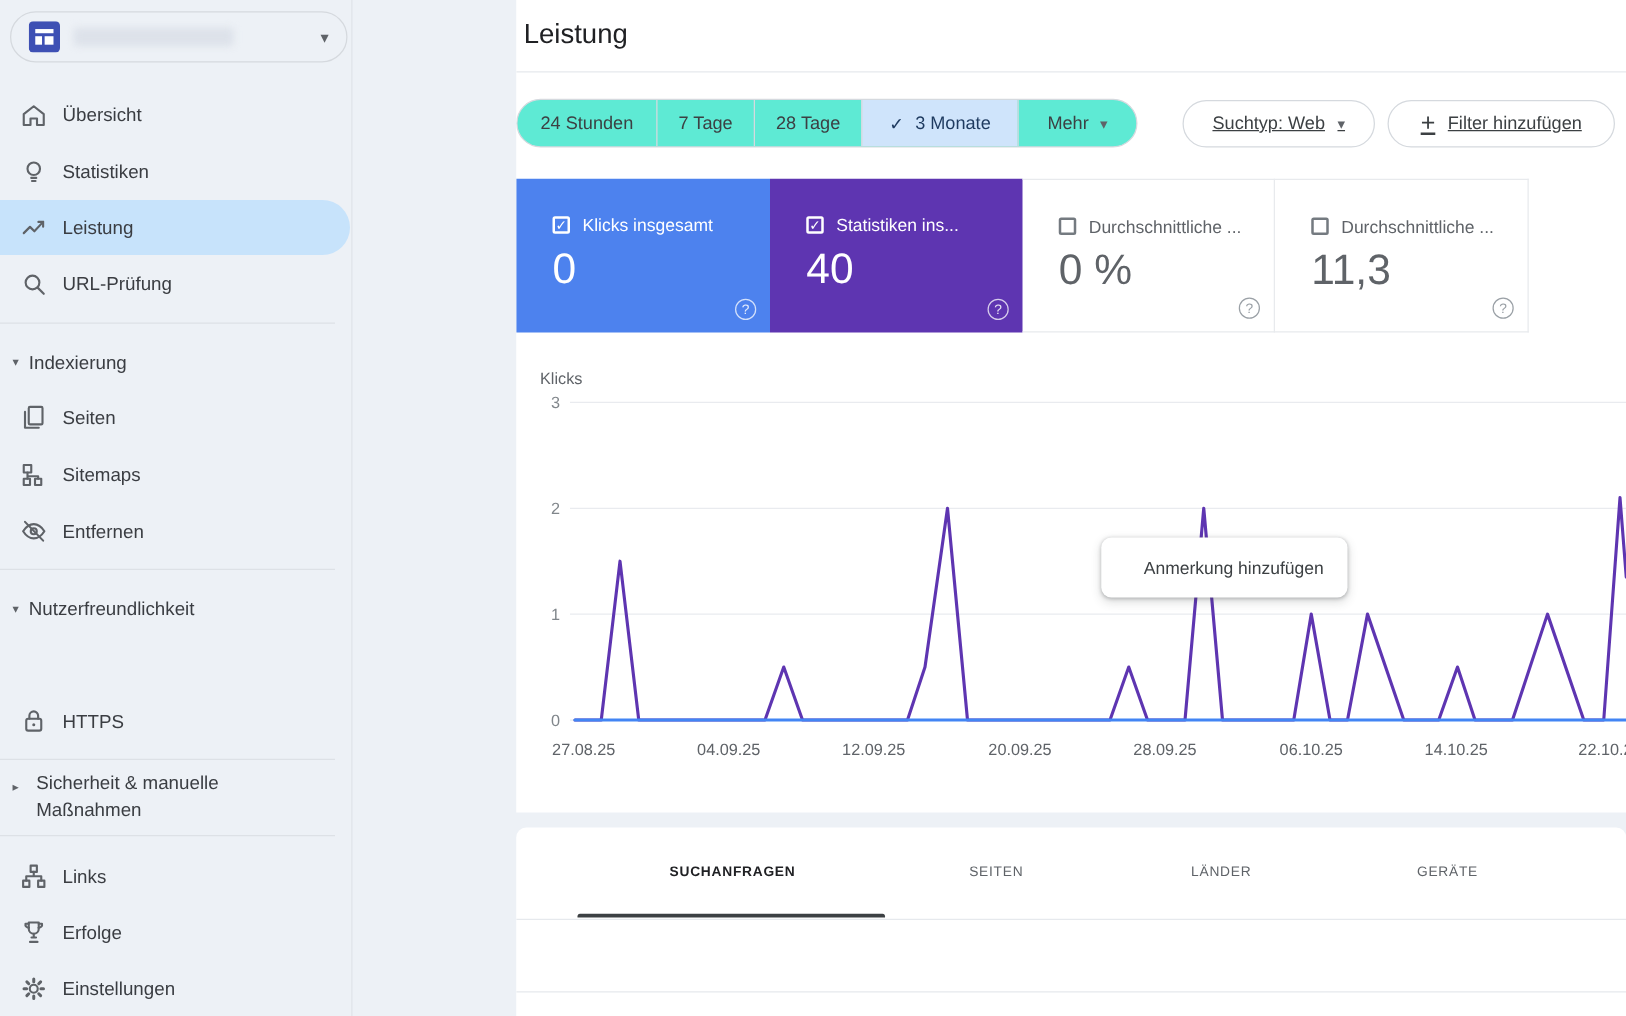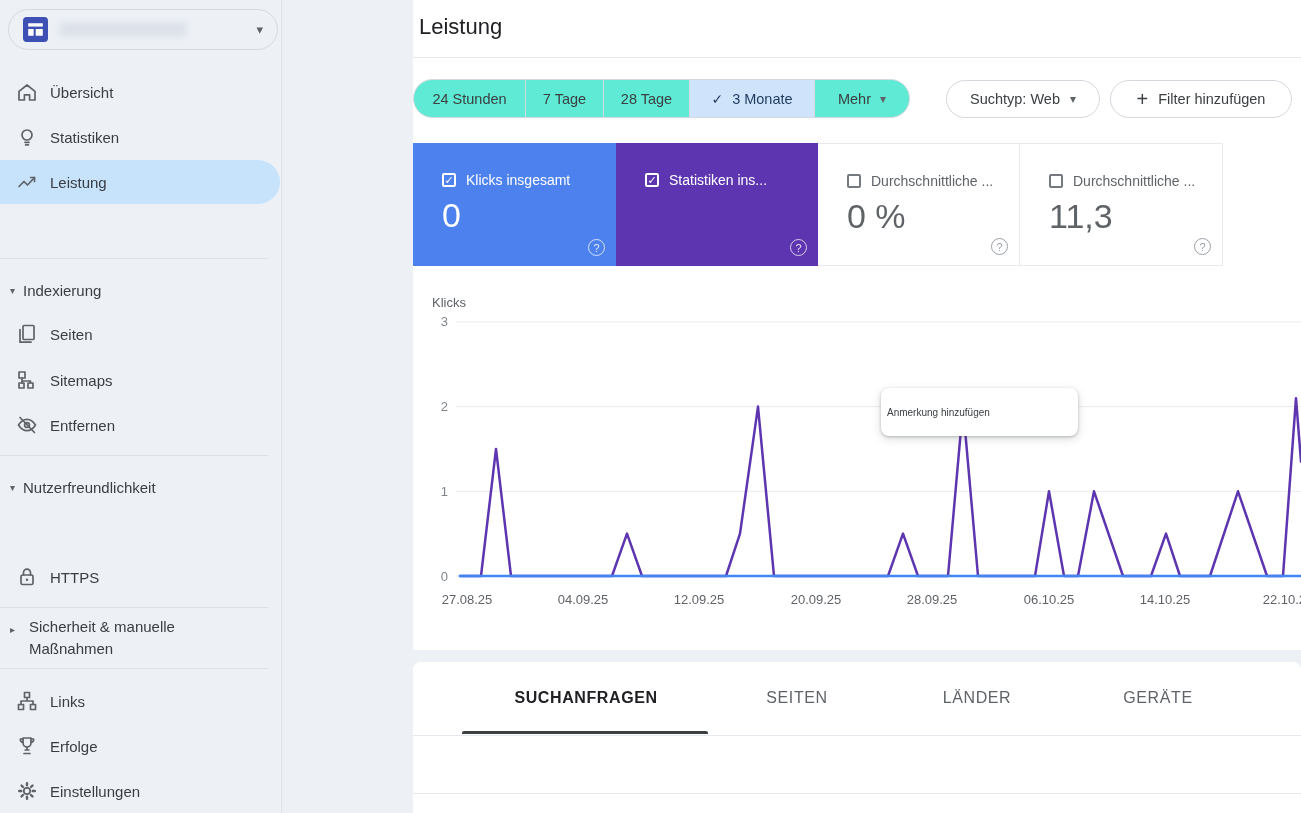--- a/index.html
+++ b/index.html
@@ -64,21 +64,21 @@
   }
   .seg-btn:first-child { border-left:none; }
   .seg-btn.sel { background:#cfe4fb; color:#1e3a5f; font-weight:400; }
   .seg-btn .chk { margin-right:9px; font-size:14px; }
   .seg-btn .caret { margin-left:9px; font-size:12px; color:#5f6368; }
 
   .pill {
     position:absolute; top:80px; height:38px;
     border:1px solid #d5d9de; border-radius:19px; background:#fff;
     display:flex; align-items:center; justify-content:center;
-    font-size:14.5px; color:#3c4043; cursor:pointer;
+    font-size:14.5px; color:#3c4043; cursor:pointer;text-decoration:underline;
   }
   .pill .caret { margin-left:10px; font-size:12px; color:#5f6368; }
   .pill .plus { margin-right:10px; font-size:20px; font-weight:400; color:#3c4043; }
   .pill-suchtyp { left:533px; width:154px; }
   .pill-filter  { left:697px; width:182px; }
 
   
   .metrics { position:absolute; left:0; top:143px; display:flex; }
   .mcard { width:202px; height:123px; position:relative; padding:29px 0 0 29px; cursor:pointer; }
   .mcard.c0 { width:203px; }
@@ -99,36 +99,36 @@
     position:absolute; right:11px; bottom:10px; width:17px; height:17px;
     border-radius:50%; font-size:11px; display:flex; align-items:center; justify-content:center;
   }
   .mcard.dark .help { border:1.5px solid rgba(255,255,255,.75); color:rgba(255,255,255,.85); }
   .mcard.light .help { border:1.5px solid #9aa0a6; color:#9aa0a6; }
 
   
   .chart-svg { position:absolute; left:0; top:0; width:888px; height:650px; }
   .chart-svg text { font-family:"Liberation Sans",sans-serif; }
   .anno-tip {
-    position:absolute; left:468px; top:388px; width:197px; height:48px;
+    position:absolute; left:468px; top:430px; width:197px; height:48px;
     background:#fff; border-radius:8px;
     box-shadow:0 1px 3px rgba(60,64,67,.3), 0 3px 8px 1px rgba(60,64,67,.15);
-    display:flex; align-items:center; padding-left:6px;
-    font-size:10px; color:#3c4043; cursor:pointer;
+    display:flex; align-items:center; padding-left:34px;
+    font-size:14px; color:#3c4043; cursor:pointer;
   }
 
   
   .panel2 {
     position:absolute; left:413px; top:662px; width:888px; height:151px;
     background:#fff; border-radius:8px 8px 0 0; overflow:hidden;
   }
   .tab {
     position:absolute; top:0; height:72px; line-height:72px;
     transform:translateX(-50%);
-    font-size:16px; letter-spacing:.6px; color:#5f6368; cursor:pointer; white-space:nowrap;
+    font-size:11px; letter-spacing:.6px; color:#5f6368; cursor:pointer; white-space:nowrap;
   }
   .tab.active { color:#202124; font-weight:bold; }
   .tab-underline { position:absolute; left:49px; top:69px; width:246px; height:3px; background:#3c4043; border-radius:2px 2px 0 0; }
   .t-div1 { position:absolute; left:0; top:73px; width:888px; height:1px; background:#e6e9ed; }
   .t-div2 { position:absolute; left:0; top:131px; width:888px; height:1px; background:#e6e9ed; }
 
   .ic { stroke:#5f6368; fill:none; stroke-width:1.7; stroke-linecap:round; stroke-linejoin:round; }
 </style>
 </head>
 <body>
@@ -162,20 +162,27 @@
   </div>
 
   <div class="nav-item selected" style="top:160px">
     <svg class="ic" width="24" height="24" viewBox="0 0 24 24">
         <path d="M4 16.5l5-5 3.5 3.5 7-7.5"></path>
         <path d="M15.7 7.5h3.8v3.9"></path>
       </svg>
     <span class="lbl">Leistung</span>
   </div>
 
+  <div class="nav-item" style="top:205px">
+    <svg class="ic" width="24" height="24" viewBox="0 0 24 24">
+        <circle cx="11" cy="11" r="5.5"></circle>
+        <path d="M15.3 15.3 20 20"></path>
+      </svg>
+    <span class="lbl">URL-Prüfung</span>
+  </div>
 
   <div class="sdiv" style="top:258px"></div>
 
   <div class="section-hd" style="top:275px">
     <span class="caret">▾</span>
     <span class="lbl">Indexierung</span>
   </div>
 
   <div class="nav-item" style="top:312px">
     <svg class="ic" width="24" height="24" viewBox="0 0 24 24">
@@ -302,20 +309,21 @@
         <span class="mlabel">Klicks insgesamt</span>
       </div>
       <div class="mvalue">0</div>
       <span class="help">?</span>
     </div>
     <div class="mcard dark" style="background:#5e35b1">
       <div class="mrow">
         <span class="mbox">✓</span>
         <span class="mlabel">Statistiken ins...</span>
       </div>
+      <div class="mvalue">40</div>
       <span class="help">?</span>
     </div>
     <div class="mcard light">
       <div class="mrow">
         <span class="mbox"></span>
         <span class="mlabel">Durchschnittliche ...</span>
       </div>
       <div class="mvalue">0 %</div>
       <span class="help">?</span>
     </div>

